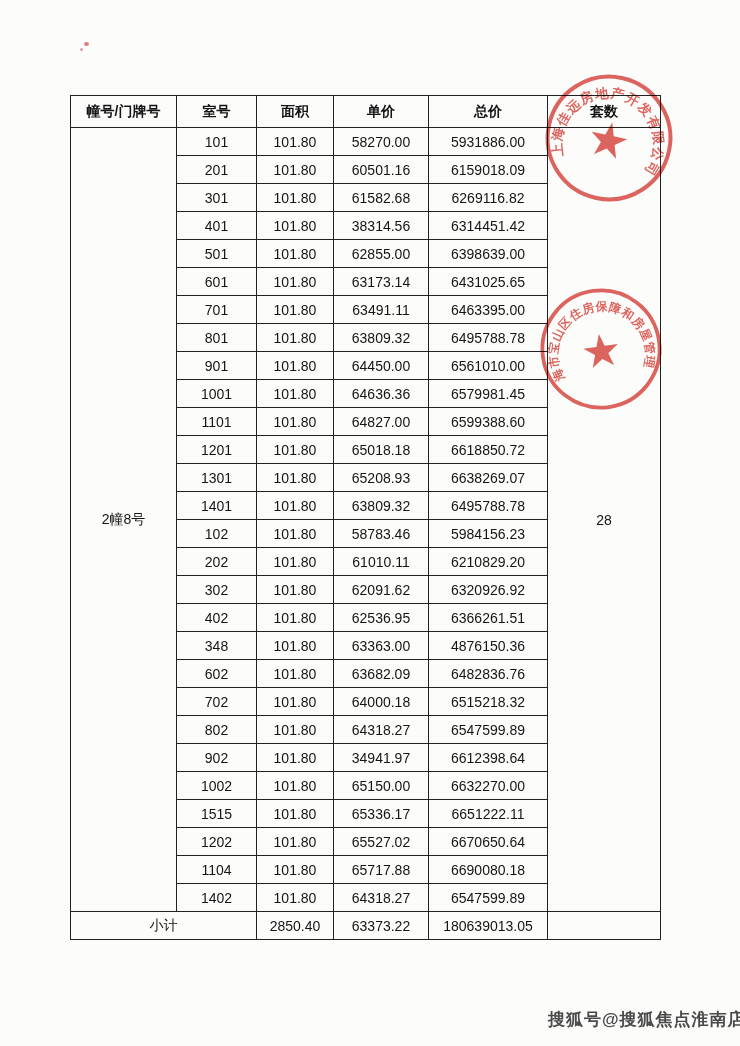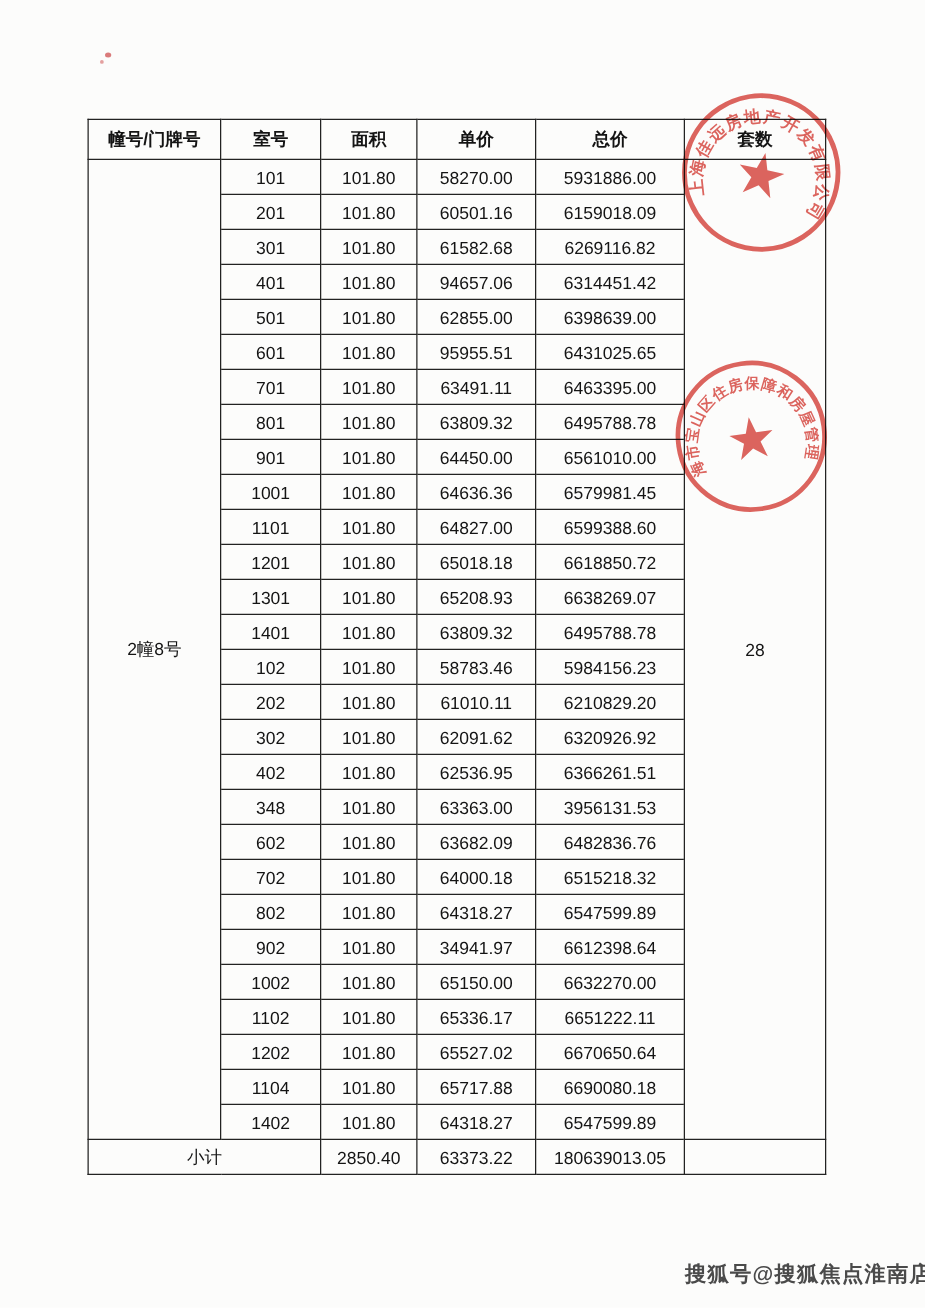--- a/index.html
+++ b/index.html
@@ -94,33 +94,33 @@
         </tr>
         <tr>
           <td>301</td>
           <td>101.80</td>
           <td>61582.68</td>
           <td>6269116.82</td>
         </tr>
         <tr>
           <td>401</td>
           <td>101.80</td>
-          <td>94657.06</td>
+          <td>38314.56</td>
           <td>6314451.42</td>
         </tr>
         <tr>
           <td>501</td>
           <td>101.80</td>
           <td>62855.00</td>
           <td>6398639.00</td>
         </tr>
         <tr>
           <td>601</td>
           <td>101.80</td>
-          <td>95955.51</td>
+          <td>63173.14</td>
           <td>6431025.65</td>
         </tr>
         <tr>
           <td>701</td>
           <td>101.80</td>
           <td>63491.11</td>
           <td>6463395.00</td>
         </tr>
         <tr>
           <td>801</td>
@@ -185,21 +185,21 @@
         <tr>
           <td>402</td>
           <td>101.80</td>
           <td>62536.95</td>
           <td>6366261.51</td>
         </tr>
         <tr>
           <td>348</td>
           <td>101.80</td>
           <td>63363.00</td>
-          <td>3956131.53</td>
+          <td>4876150.36</td>
         </tr>
         <tr>
           <td>602</td>
           <td>101.80</td>
           <td>63682.09</td>
           <td>6482836.76</td>
         </tr>
         <tr>
           <td>702</td>
           <td>101.80</td>
@@ -218,21 +218,21 @@
           <td>34941.97</td>
           <td>6612398.64</td>
         </tr>
         <tr>
           <td>1002</td>
           <td>101.80</td>
           <td>65150.00</td>
           <td>6632270.00</td>
         </tr>
         <tr>
-          <td>1102</td>
+          <td>1515</td>
           <td>101.80</td>
           <td>65336.17</td>
           <td>6651222.11</td>
         </tr>
         <tr>
           <td>1202</td>
           <td>101.80</td>
           <td>65527.02</td>
           <td>6670650.64</td>
         </tr>

